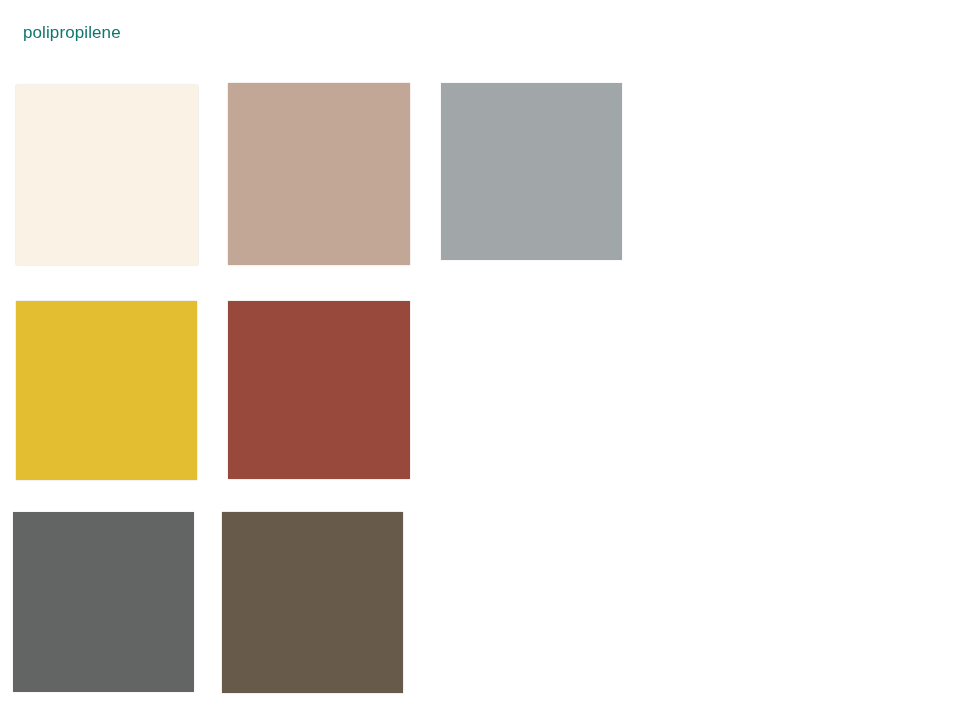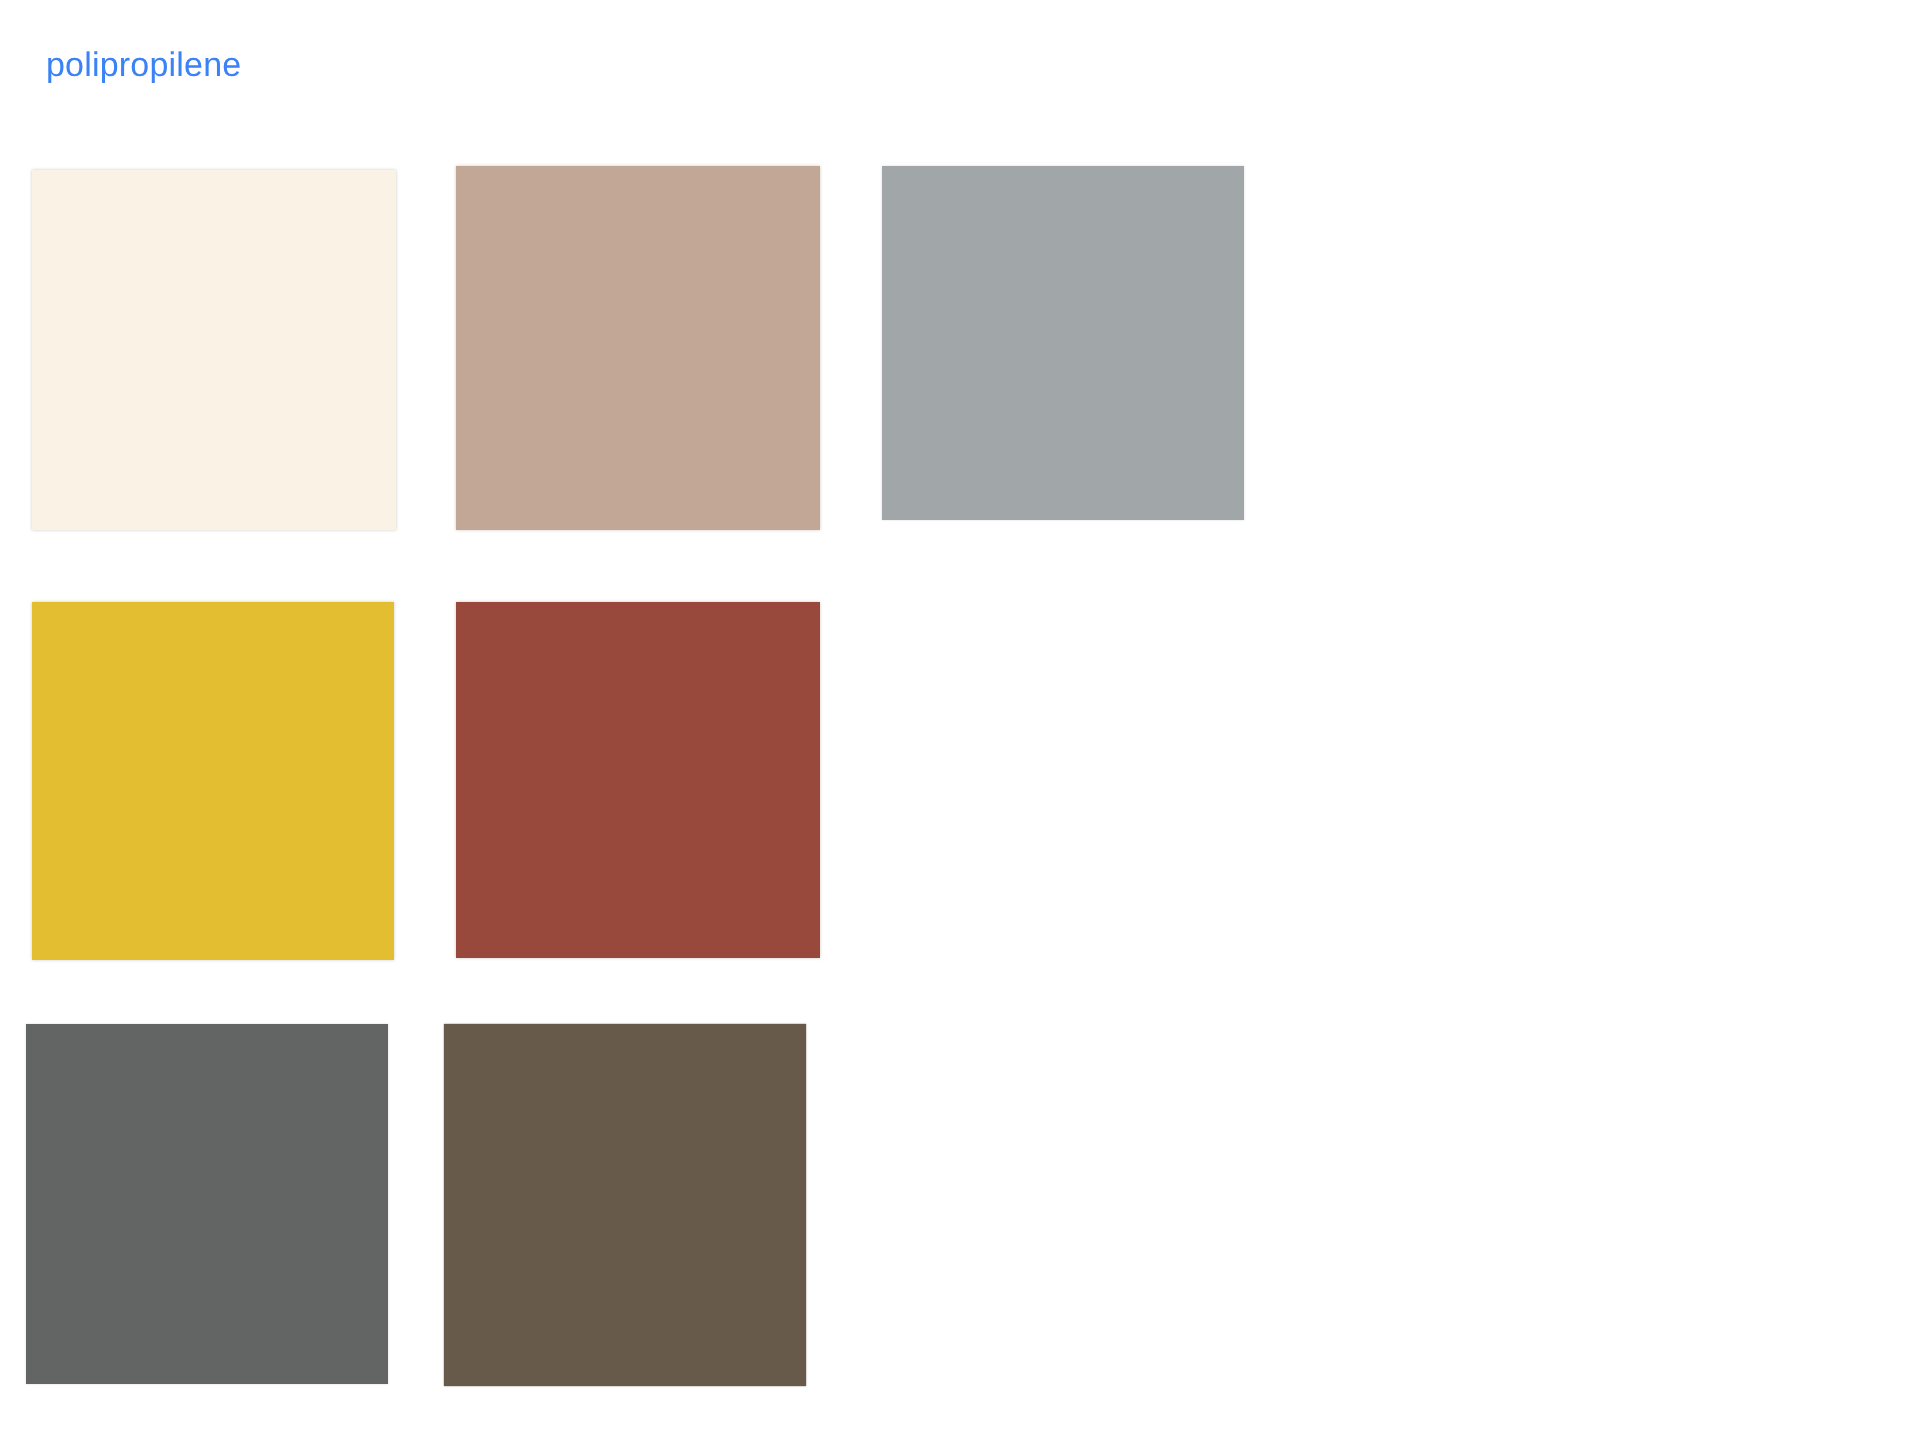--- a/index.html
+++ b/index.html
@@ -23,21 +23,21 @@
     background: #ffffff;
   }
 
   #page-title {
     position: absolute;
     left: 23px;
     top: 23px;
     font-family: "Liberation Sans", sans-serif;
     font-size: 17px;
     line-height: 20px;
-    color: #3b82f6;
+    color: #0f766e;
     letter-spacing: 0.1px;
     white-space: nowrap;
   }
 
   #swatch-grid {
     position: absolute;
     left: 0;
     top: 0;
     width: 960px;
     height: 720px;

